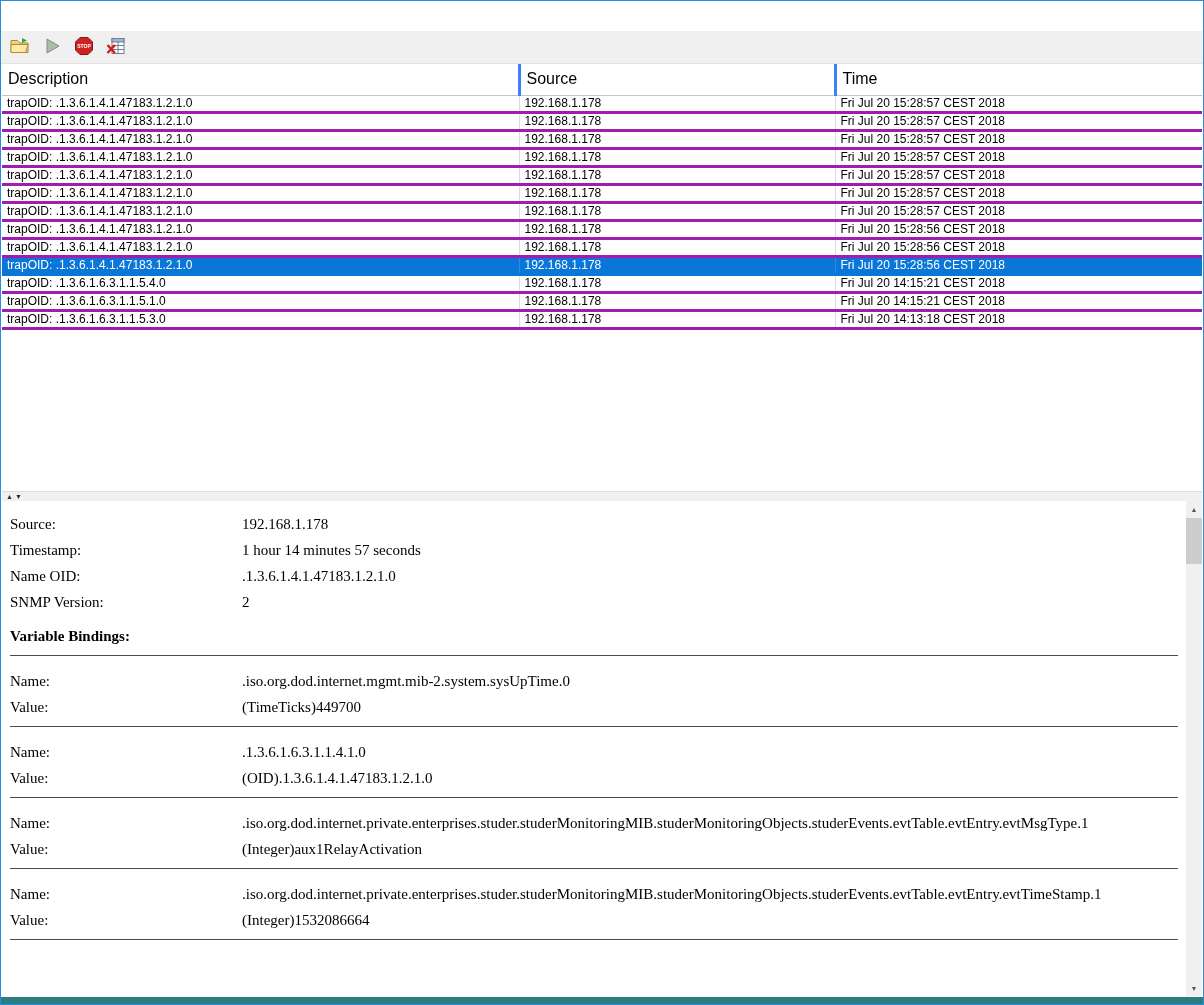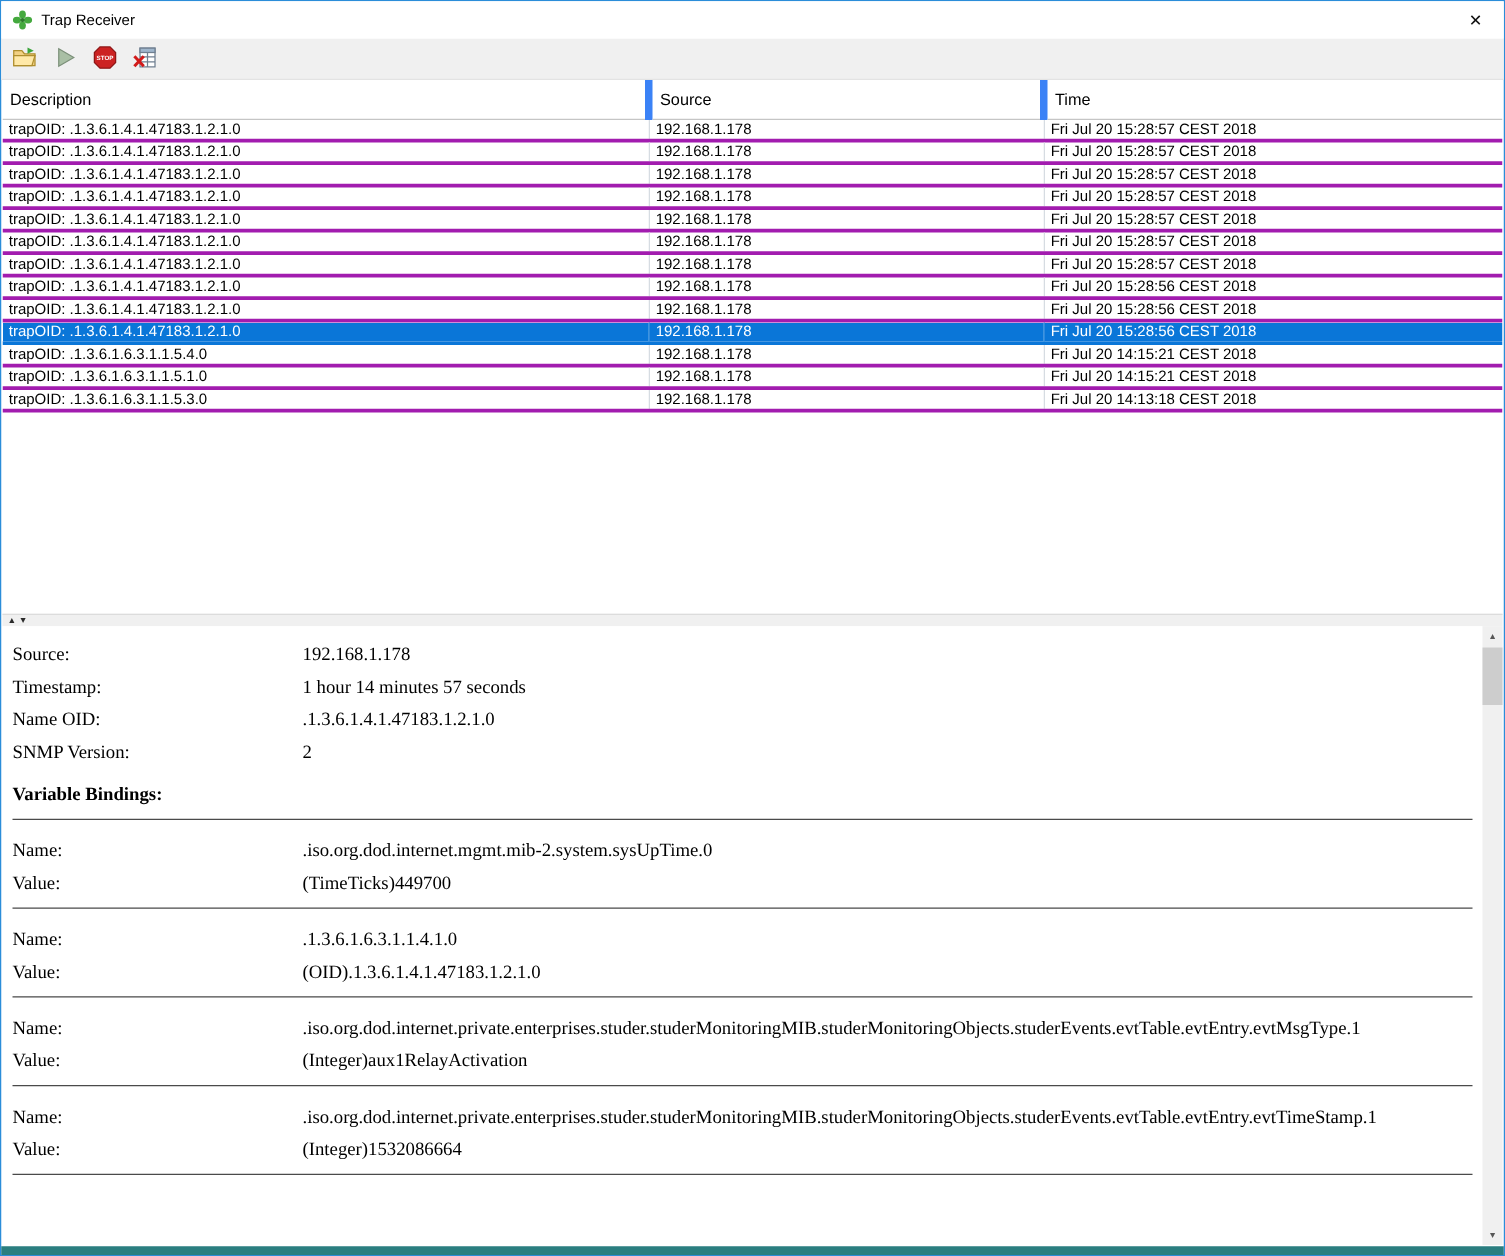--- a/index.html
+++ b/index.html
@@ -22,24 +22,24 @@
     background: #f0f0f0; display: flex; align-items: center; padding-left: 7px; gap: 8px;
     border-bottom: 1px solid #e3e3e3; }
   .tool-btn { width: 24px; height: 24px; background: transparent; border: none;
     display: flex; align-items: center; justify-content: center; cursor: pointer; }
   .tool-btn svg { width: 20px; height: 20px; }
 
   
   .table-area { position: absolute; top: 63px; left: 1px; right: 1px; height: 427px;
     background: #fff; overflow: hidden; }
   table { width: 100%; border-collapse: collapse; table-layout: fixed; }
-  th { height: 31px; font-weight: normal; font-size: 13px; text-align: left;
+  th { height: 31px; font-weight: normal; font-size: 16px; text-align: left;
     padding: 0 6px; border-bottom: 1px solid #c5c5c5; background: #fff; color: #000;
     white-space: nowrap; overflow: hidden; cursor: pointer; }
-  th + th { border-left: 6px solid #3b82f6; }
+  th + th { border-left: 3px solid #3b82f6; }
   td { height: 15px; font-size: 12px; padding: 0 5px; color: #000;
     border-bottom: 3px solid #a21caf; border-right: 1px solid #d6dce2;
     white-space: nowrap; overflow: hidden; line-height: 15px; }
   td:last-child { border-right: none; }
   tr.selected td { background: #0a76d8; color: #fff; border-bottom-color: #0a76d8; border-right-color: #2f8ade; }
 
   
   .splitter { position: absolute; top: 490px; left: 1px; right: 1px; height: 10px;
     background: #f0f0f0; display: flex; align-items: center; padding-left: 4px; gap: 2px;
     cursor: row-resize; border-top: 1px solid #dcdcdc; }
@@ -67,37 +67,20 @@
 
   
   .bottom-strip { position: absolute; left: 0; right: 0; bottom: 0; height: 7px;
     background: #2a7e80; }
 </style>
 </head>
 <body>
 
 <div class="window">
 
-  <div class="titlebar">
-    <span class="app-icon">
-      <svg viewBox="0 0 16 16">
-        <g fill="#44a93e">
-          <ellipse cx="8" cy="3.6" rx="2.7" ry="3.3"></ellipse>
-          <ellipse cx="12.4" cy="8" rx="3.3" ry="2.7"></ellipse>
-          <ellipse cx="8" cy="12.4" rx="2.7" ry="3.3"></ellipse>
-          <ellipse cx="3.6" cy="8" rx="3.3" ry="2.7"></ellipse>
-        </g>
-        <circle cx="8" cy="8" r="1.7" fill="#2d7a2d"></circle>
-      </svg>
-    </span>
-    <span class="title">Trap Receiver</span>
-    <div class="close-btn">
-      <span class="close-glyph">✕</span>
-    </div>
-  </div>
 
   <div class="toolbar">
     <button class="tool-btn">
       <span>
         <svg viewBox="0 0 20 20" width="20" height="20">
           <path d="M1 4.5 h6.5 l2 2.5 H18 v9.5 H1 z" fill="#f2d184" stroke="#b08f2e" stroke-width="1"></path>
           <path d="M1 8.5 h17 l-2.5 8 H1 z" fill="#ffe9a8" stroke="#b08f2e" stroke-width="1"></path>
           <path d="M12 2 l5 2.5 -5 2.5 z" fill="#3aa53a"></path>
         </svg>
       </span>

